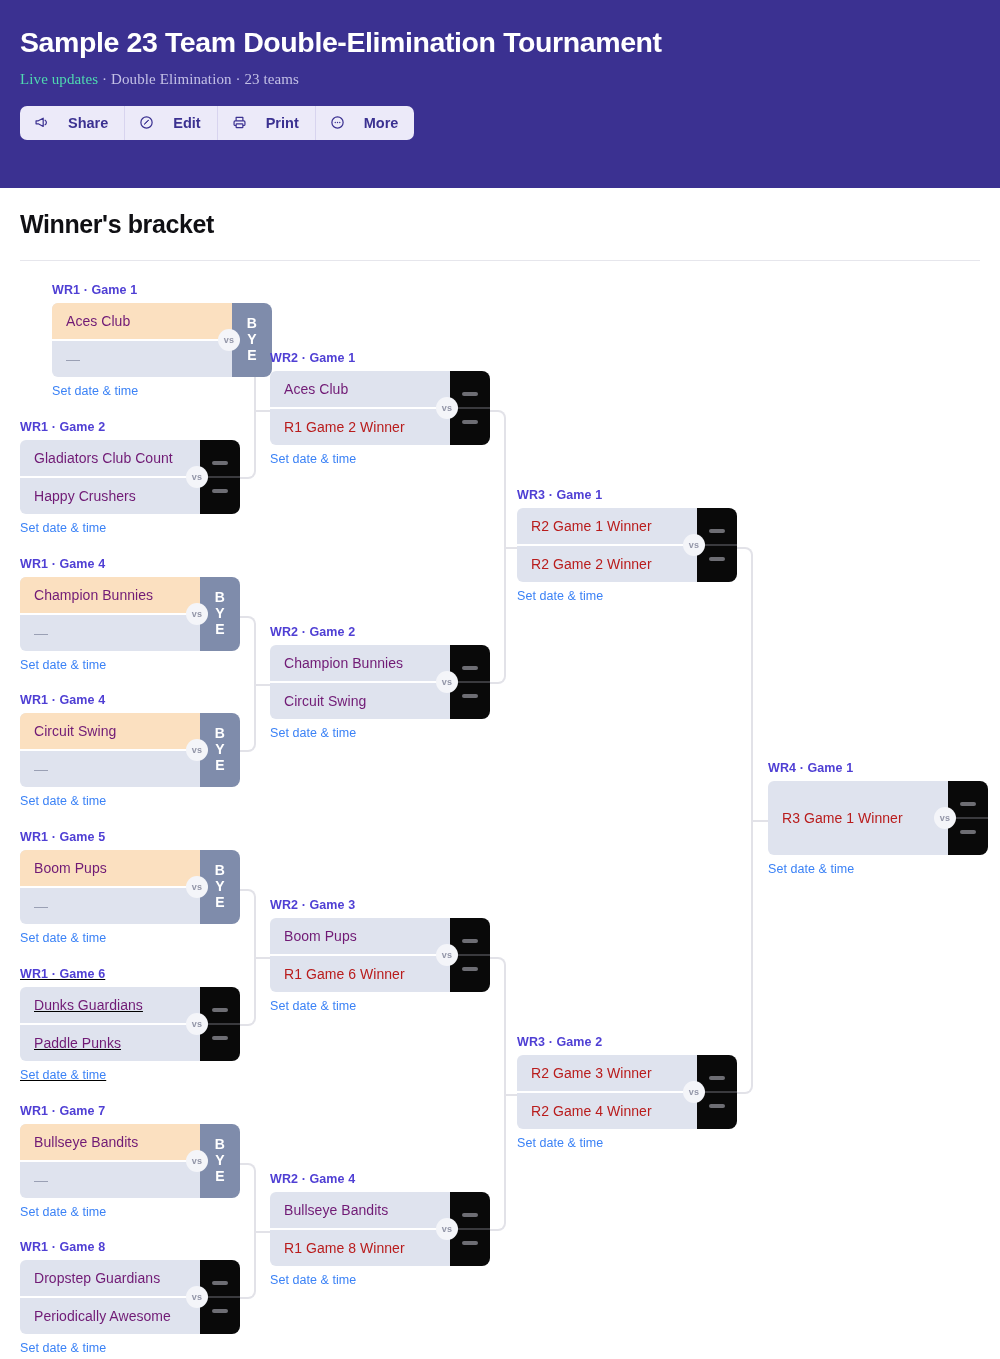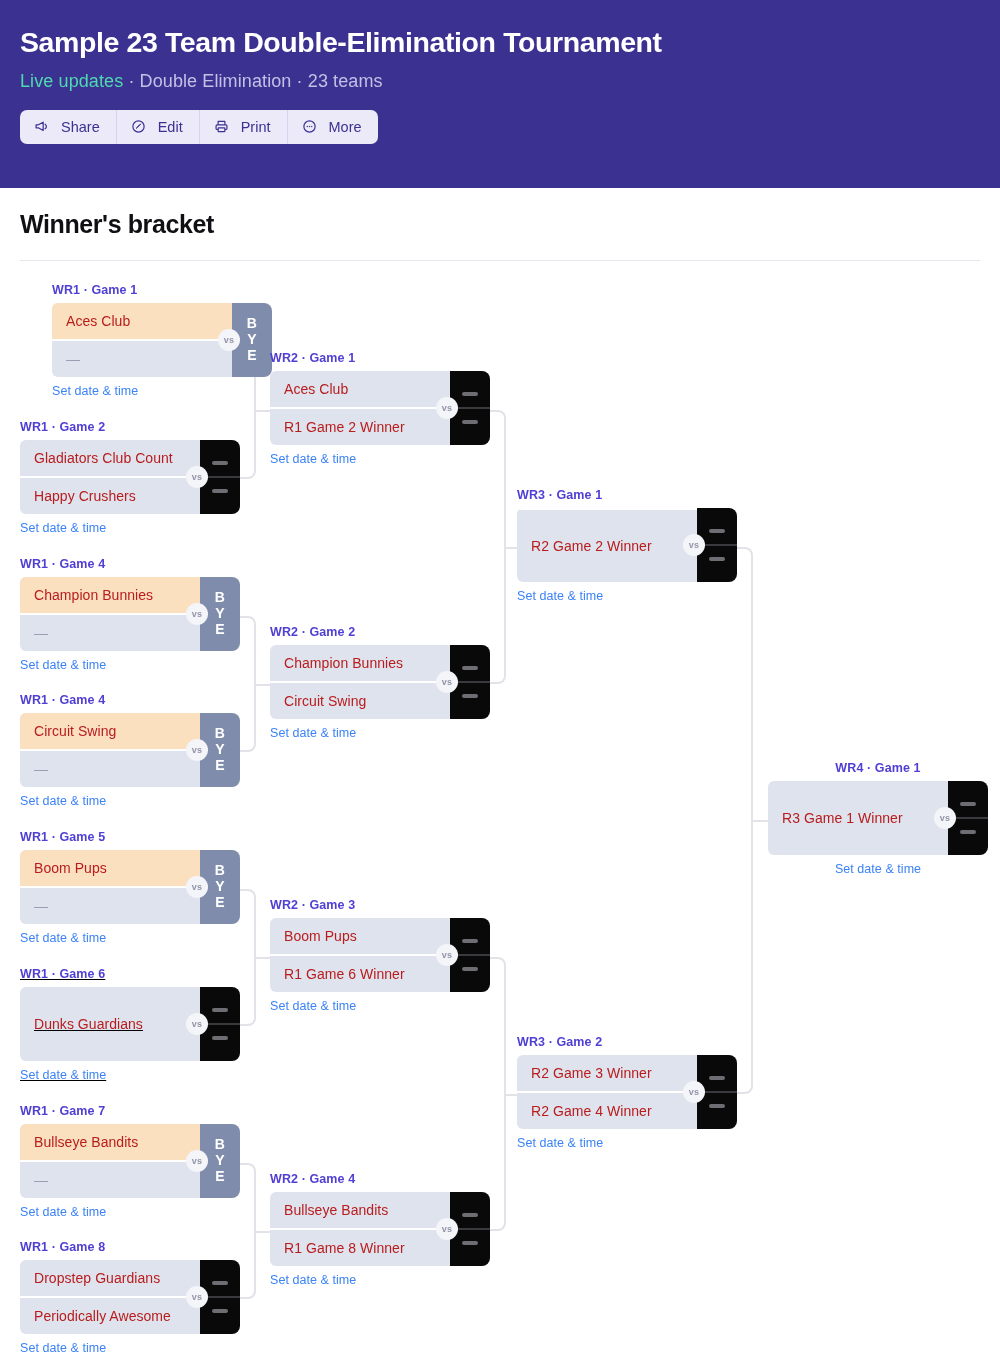--- a/index.html
+++ b/index.html
@@ -21,44 +21,46 @@
   }
   .header-title {
     color: #ffffff;
     font-size: 28.5px;
     font-weight: bold;
     letter-spacing: -0.4px;
     line-height: 1.15;
   }
   .header-sub {
     margin-top: 12px;
-    font-size: 18px;
+    font-size: 15px;
     color: #c3c0e6;
     letter-spacing: 0.1px;
+    font-family: Liberation Serif, serif;
   }
   .header-sub .live {
     color: #4fd9b0;
   }
   .btn-group {
     margin-top: 18px;
     display: inline-flex;
     background: #eceaf9;
     border-radius: 7px;
     overflow: hidden;
   }
   .btn {
     display: flex;
     align-items: center;
-    gap: 12px;
+    gap: 19px;
     padding: 9px 16px 9px 14px;
     font-size: 14.5px;
     color: #3b3191;
     border-right: 1px solid #d8d4ef;
     cursor: pointer;
     white-space: nowrap;
+    font-weight: bold;
   }
   .btn:last-child { border-right: none; }
   .btn svg { display: block; }
 
   
   .section {
     padding: 22px 20px 0 20px;
     position: relative;
   }
   .section-title {
@@ -106,21 +108,21 @@
     background: #dfe3ee;
     border-radius: 6px 0 0 6px;
     overflow: hidden;
   }
   .team {
     flex: 1;
     display: flex;
     align-items: center;
     padding: 0 14px;
     font-size: 14px;
-    color: #b91c1c;
+    color: #701a75;
     letter-spacing: 0.05px;
     white-space: nowrap;
     overflow: hidden;
   }
   .team.sep { border-top: 2px solid #ffffff; }
   .team.placeholder { color: #b91c1c; }
   .team.bye-winner { background: #fbe0c0; }
   .team.bye-empty { color: #9aa0b4; }
 
   
@@ -358,20 +360,21 @@
             </div>
             <div class="vs">vs</div>
           </div>
           <div class="set-time">Set date &amp; time</div>
         </div>
         <div class="match" style="left: 0px; top: 706px; text-decoration: underline;">
           <div class="match-label">WR1 · Game 6</div>
           <div class="card">
             <div class="card-teams">
               <div class="team">Dunks Guardians</div>
+              <div class="team sep">Paddle Punks</div>
             </div>
             <div class="slab">
               <div class="dash"></div>
               <div class="slab-sep"></div>
               <div class="dash"></div>
             </div>
             <div class="vs">vs</div>
           </div>
           <div class="set-time">Set date &amp; time</div>
         </div>
@@ -468,20 +471,21 @@
               <div class="dash"></div>
             </div>
             <div class="vs">vs</div>
           </div>
           <div class="set-time">Set date &amp; time</div>
         </div>
         <div class="match" style="left: 497px; top: 227px;">
           <div class="match-label">WR3 · Game 1</div>
           <div class="card">
             <div class="card-teams">
+              <div class="team placeholder">R2 Game 1 Winner</div>
               <div class="team sep placeholder">R2 Game 2 Winner</div>
             </div>
             <div class="slab">
               <div class="dash"></div>
               <div class="slab-sep"></div>
               <div class="dash"></div>
             </div>
             <div class="vs">vs</div>
           </div>
           <div class="set-time">Set date &amp; time</div>
@@ -495,21 +499,21 @@
             </div>
             <div class="slab">
               <div class="dash"></div>
               <div class="slab-sep"></div>
               <div class="dash"></div>
             </div>
             <div class="vs">vs</div>
           </div>
           <div class="set-time">Set date &amp; time</div>
         </div>
-        <div class="match" style="left: 748px; top: 500px; text-align: center;">
+        <div class="match" style="left: 748px; top: 500px;">
           <div class="match-label">WR4 · Game 1</div>
           <div class="card">
             <div class="card-teams">
               <div class="team placeholder">R3 Game 1 Winner</div>
             </div>
             <div class="slab">
               <div class="dash"></div>
               <div class="slab-sep"></div>
               <div class="dash"></div>
             </div>

